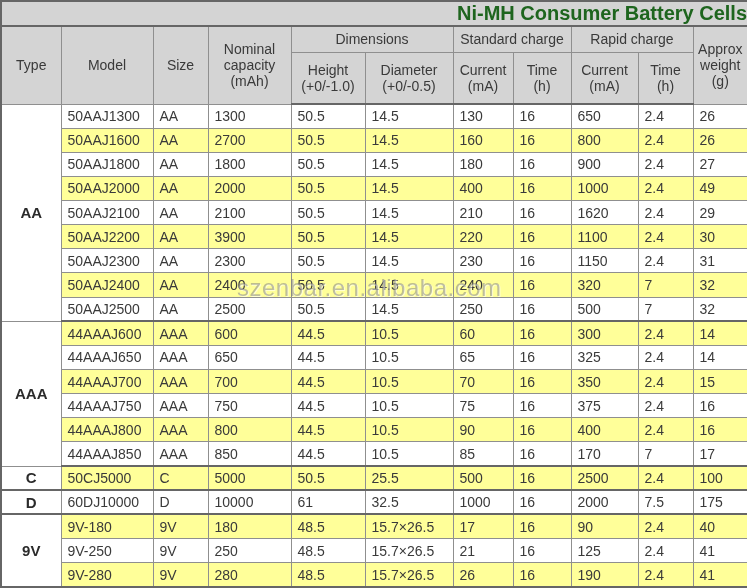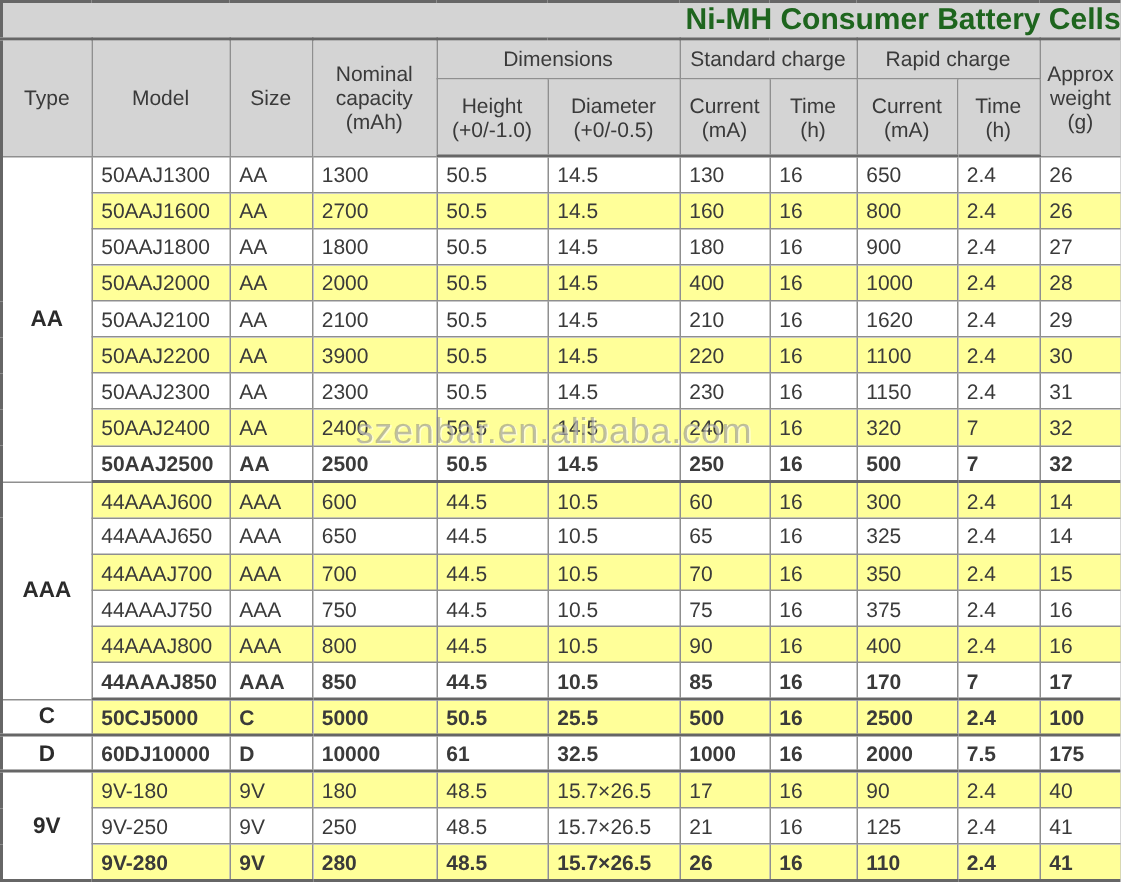--- a/index.html
+++ b/index.html
@@ -45,21 +45,21 @@
   tr.hrow1{height:26px;}
   tr.hrow2{height:52px;padding-left:36px;}
   tr.hrow2 th{border-bottom:2px solid var(--border-dark);}
   
   tbody tr{height:24px;}
   tbody td.hl{background:var(--hl);}
   tbody td.type-cell{
     background:#ffffff;text-align:center;padding:0;
     font-weight:bold;font-size:15px;color:#2b2b2b;
   }
-  tbody tr.group-end td{border-bottom:2px solid var(--border-dark);font-weight:bold;}
+  tbody tr.group-end td{border-bottom:2px solid var(--border-dark);}
   
   .watermark{
     position:absolute;left:237px;top:274px;
     font-size:24px;font-weight:400;letter-spacing:0.5px;
     color:rgba(125,125,125,0.5);
     text-shadow:1px 1px 0 rgba(255,255,255,0.55);
     pointer-events:none;white-space:nowrap;
   }
 </style>
 </head>
@@ -153,21 +153,21 @@
       <tr>
         <td class="hl">50AAJ2000</td>
         <td class="hl">AA</td>
         <td class="hl">2000</td>
         <td class="hl">50.5</td>
         <td class="hl">14.5</td>
         <td class="hl">400</td>
         <td class="hl">16</td>
         <td class="hl">1000</td>
         <td class="hl">2.4</td>
-        <td class="hl">28</td>
+        <td class="hl">49</td>
       </tr>
       <tr>
         <td>50AAJ2100</td>
         <td>AA</td>
         <td>2100</td>
         <td>50.5</td>
         <td>14.5</td>
         <td>210</td>
         <td>16</td>
         <td>1620</td>
@@ -347,20 +347,20 @@
         <td>41</td>
       </tr>
       <tr class="group-end">
         <td class="hl">9V-280</td>
         <td class="hl">9V</td>
         <td class="hl">280</td>
         <td class="hl">48.5</td>
         <td class="hl">15.7×26.5</td>
         <td class="hl">26</td>
         <td class="hl">16</td>
-        <td class="hl">110</td>
+        <td class="hl">190</td>
         <td class="hl">2.4</td>
         <td class="hl">41</td>
       </tr>
     </tbody>
 </table>
 
 <div class="watermark">szenbar.en.alibaba.com</div>
 
 </body></html>

